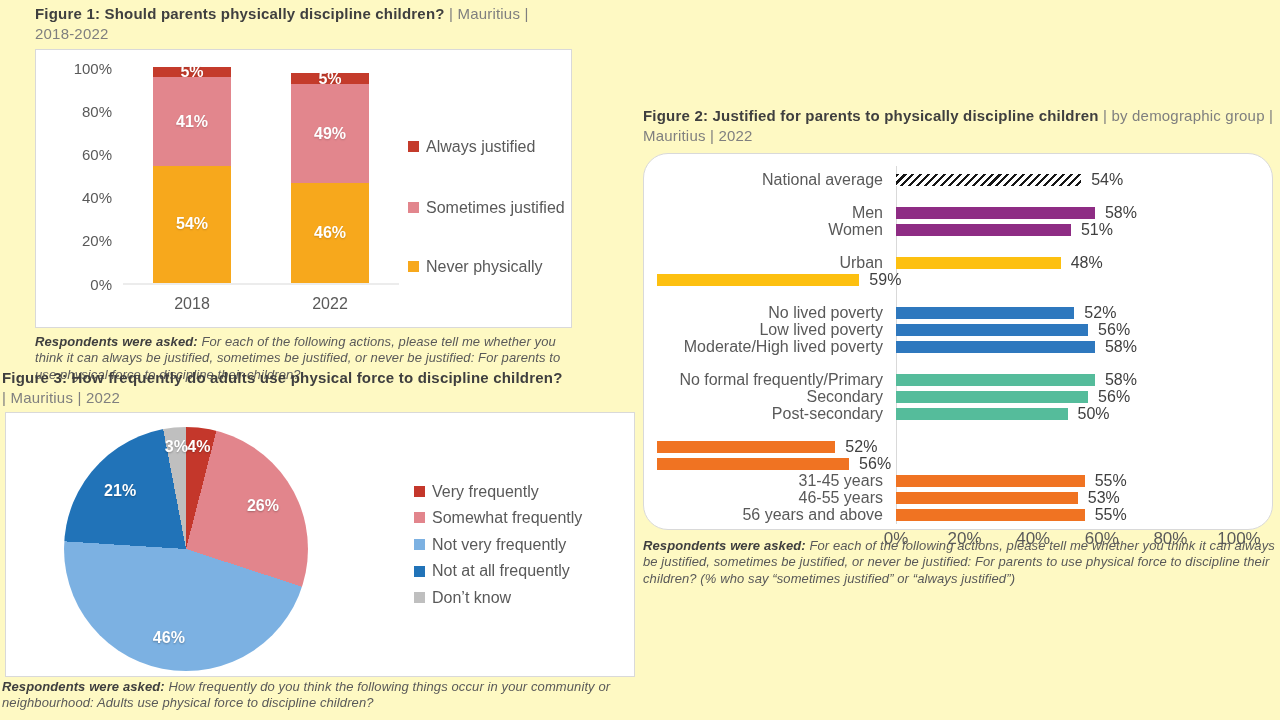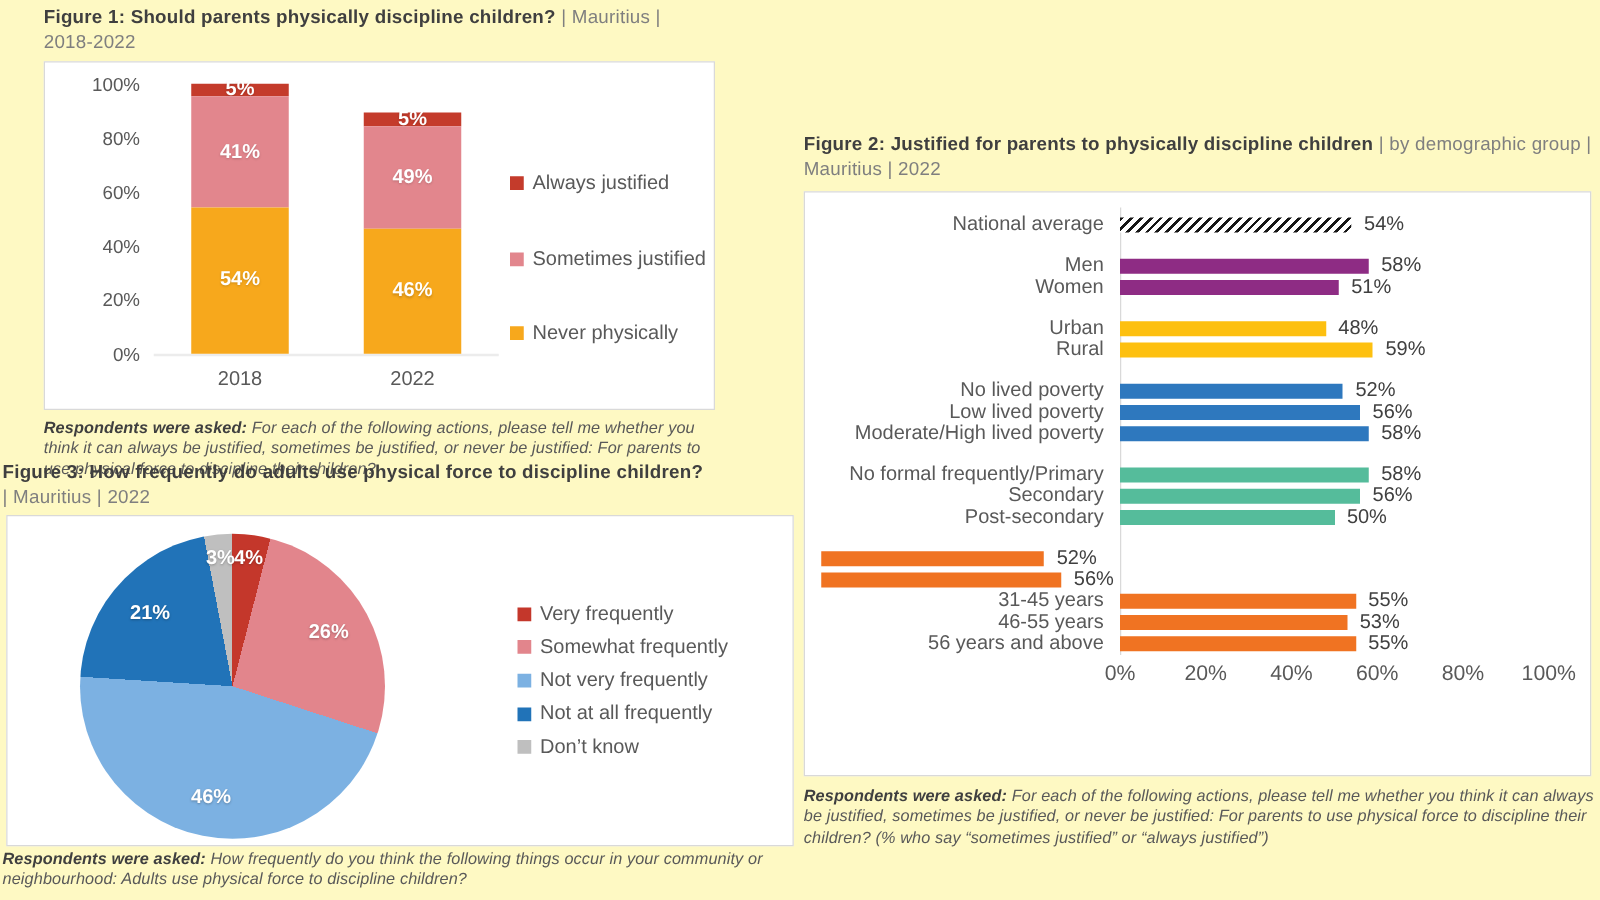--- a/index.html
+++ b/index.html
@@ -22,21 +22,21 @@
   .seg { position:relative; width:100%; display:flex; align-items:center; justify-content:center; }
   .seg-label { color:#fff; font-weight:bold; font-size:16px; line-height:1; text-shadow:0 1px 2px rgba(0,0,0,.18); }
   .ytick { position:absolute; left:0; width:76px; text-align:right; font-size:15px; color:#595959; line-height:18px; }
   .xcat { position:absolute; top:245px; width:80px; text-align:center; font-size:16px; color:#595959; }
   .legend-item { position:absolute; display:flex; align-items:center; }
   .legend-swatch { width:11px; height:11px; margin-right:7px; flex:none; }
   .legend-text { font-size:16px; color:#595959; white-space:nowrap; line-height:1.1; }
 
   
   #fig2 { position:absolute; left:643px; top:106px; width:632px; }
-  #fig2-box { margin-top:7px; width:630px; height:468px; }
+  #fig2-box { margin-top:7px; width:630px; height:377px;border-radius:25px; }
   #fig2-rows { position:absolute; left:0; top:18px; right:0; }
   .hgroup { margin-bottom:16px; }
   .hrow { height:17px; display:flex; align-items:center; }
   .hrow-label { width:239px; text-align:right; font-size:16px; color:#595959; white-space:nowrap; line-height:1; flex:none; }
   .hbar { height:12px; margin-left:13px; flex:none; }
   .hbar.hatched { background:repeating-linear-gradient(135deg,#161616 0 2.2px,#ffffff 2.2px 5.6px); }
   .hrow-value { margin-left:10px; font-size:16px; color:#404040; line-height:1; white-space:nowrap; }
   #fig2-axis-line { position:absolute; left:252px; top:12px; height:358px; border-left:1px solid #D9D9D9; }
   #fig2-ticks { position:absolute; left:252px; top:375px; width:343px; height:22px; }
   .xtick { position:absolute; transform:translateX(-50%); font-size:17px; color:#595959; white-space:nowrap; }
@@ -76,21 +76,21 @@
               <span class="seg-label">41%</span>
             </div>
             <div class="seg" style="height: 116.64px; background: rgb(247, 168, 28);">
               <span class="seg-label">54%</span>
             </div>
           </div>
           <div class="stack-col">
             <div class="seg" style="height: 10.8px; background: rgb(196, 59, 43);">
               <span class="seg-label">5%</span>
             </div>
-            <div class="seg" style="height: 82px; background: rgb(226, 134, 141);">
+            <div class="seg" style="height: 99px; background: rgb(226, 134, 141);">
               <span class="seg-label">49%</span>
             </div>
             <div class="seg" style="height: 99.36px; background: rgb(247, 168, 28);">
               <span class="seg-label">46%</span>
             </div>
           </div>
         </div>
       <div id="fig1-xcats">
           <div class="xcat" style="left: 116px;">2018</div>
           <div class="xcat" style="left: 254px;">2022</div>
@@ -137,21 +137,20 @@
               <div class="hrow-value">51%</div>
             </div>
           </div>
           <div class="hgroup">
             <div class="hrow">
               <div class="hrow-label">Urban</div>
               <div class="hbar" style="width: 164.64px; background: rgb(253, 192, 16);"></div>
               <div class="hrow-value">48%</div>
             </div>
             <div class="hrow">
-              <div class="hrow-label">Rural</div>
               <div class="hbar" style="width: 202.37px; background: rgb(253, 192, 16);"></div>
               <div class="hrow-value">59%</div>
             </div>
           </div>
           <div class="hgroup">
             <div class="hrow">
               <div class="hrow-label">No lived poverty</div>
               <div class="hbar" style="width: 178.36px; background: rgb(46, 120, 190);"></div>
               <div class="hrow-value">52%</div>
             </div>

